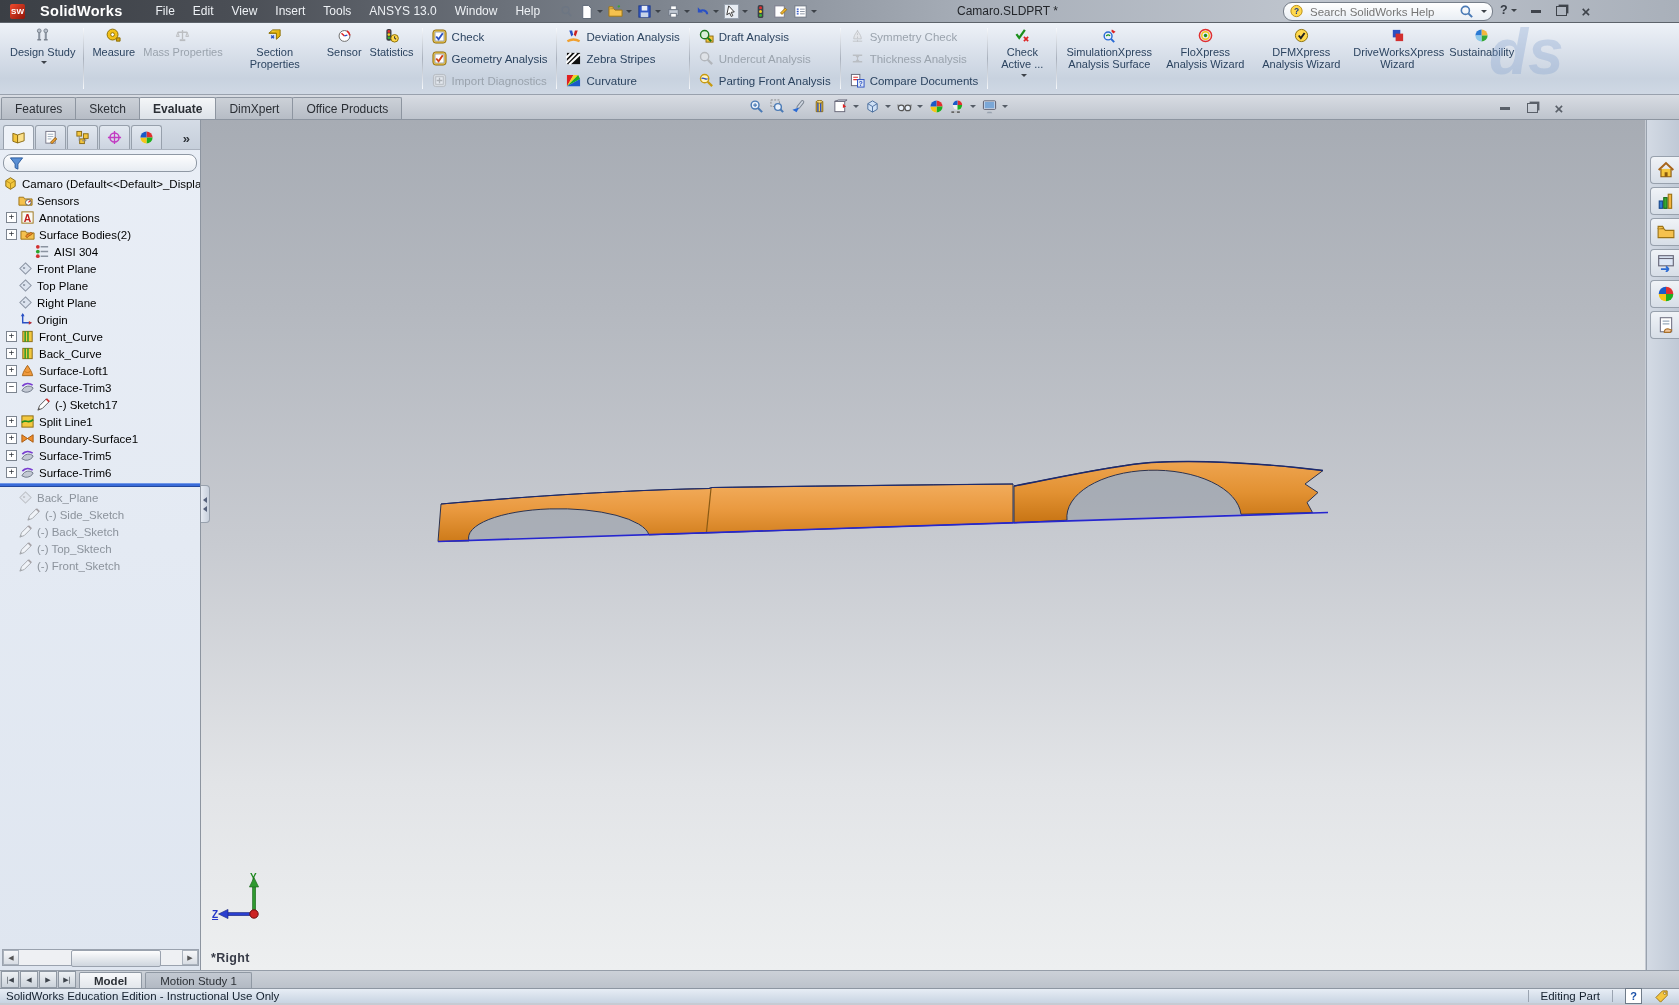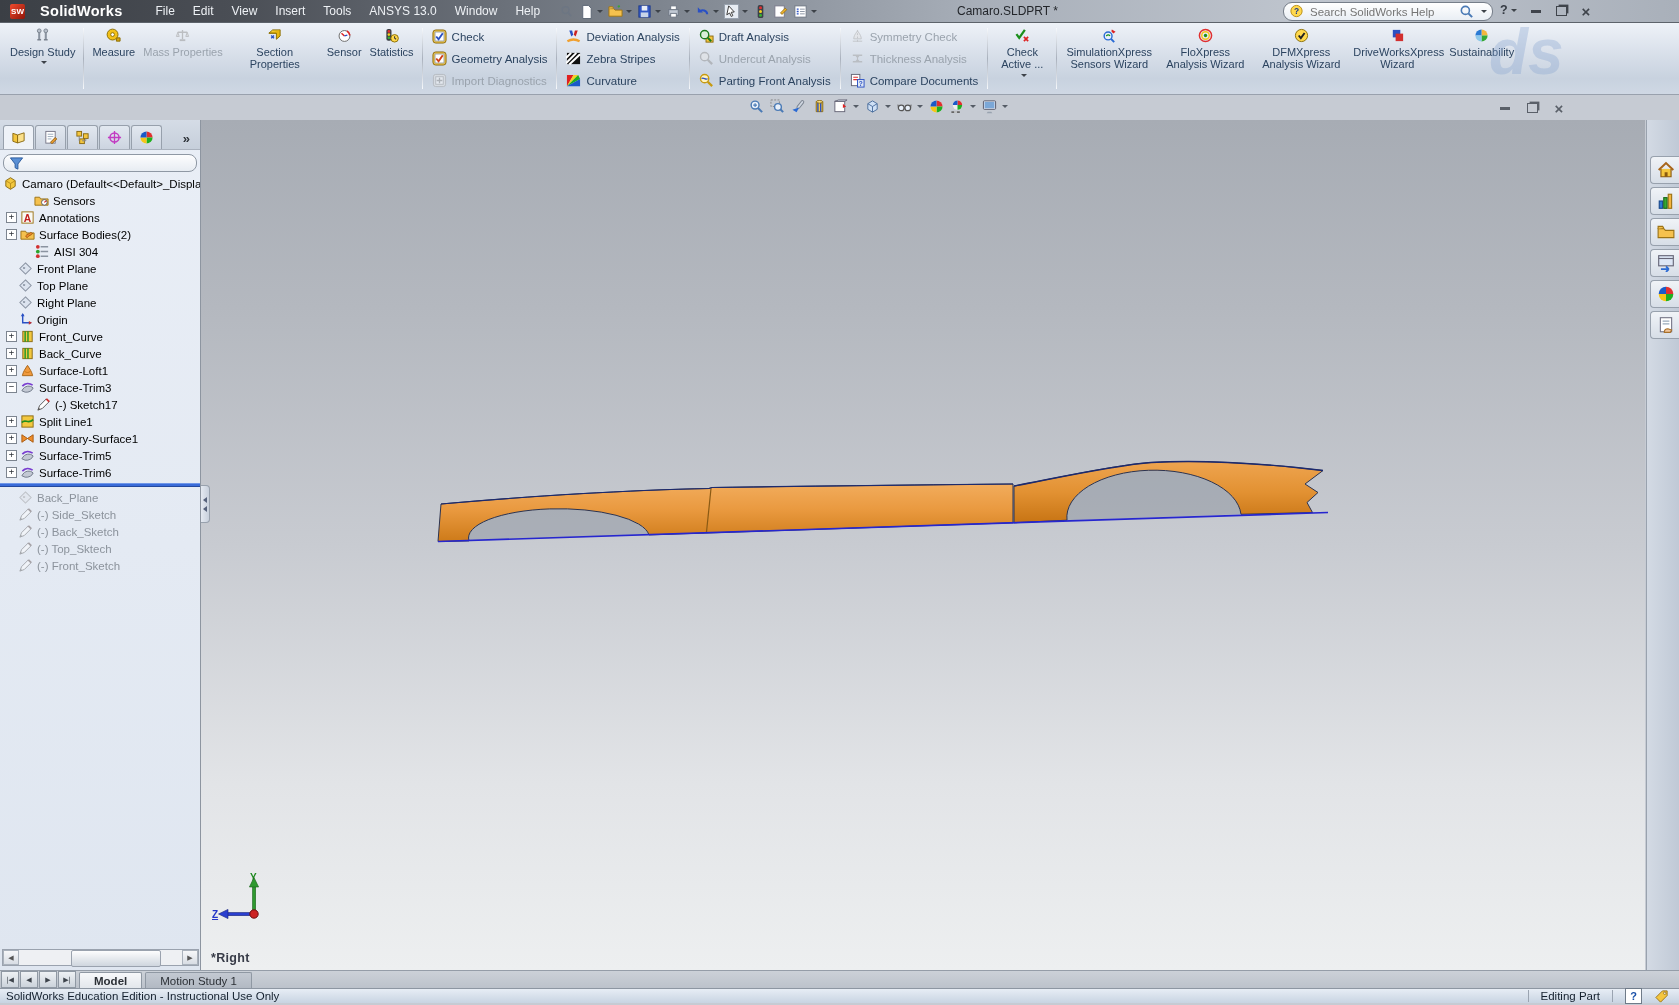--- a/index.html
+++ b/index.html
@@ -514,21 +514,21 @@
       <div class="rib-group">
         <div class="rib-large">
           <span class="ticon">
             <svg viewBox="0 0 16 16">
               <circle cx="6.5" cy="8.5" r="4.2" fill="#e8f0fa" stroke="#2a6ad4" stroke-width="1.5"></circle>
               <path d="M9.5 11.5L13 15" stroke="#2a6ad4" stroke-width="2"></path>
               <path d="M10.5 1.5l4 2.5-2.5 1.8-2-2.3z" fill="#d22"></path>
               <path d="M4.5 8.5c1.5-1.5 3-1.5 4 0" stroke="#1b8f1b" fill="none" stroke-width="1.3"></path>
             </svg>
           </span>
-          <span class="lbl" style="max-width: 88px;">SimulationXpress Sensors Wizard</span>
+          <span class="lbl" style="max-width: 88px;">SimulationXpress Analysis Surface</span>
         </div>
         <div class="rib-large">
           <span class="ticon">
             <svg viewBox="0 0 16 16">
               <circle cx="8" cy="8" r="6.5" fill="none" stroke="#e03030" stroke-width="1.6"></circle>
               <circle cx="8" cy="8" r="4" fill="none" stroke="#f5c518" stroke-width="1.6"></circle>
               <circle cx="8" cy="8" r="1.8" fill="#1b8f1b"></circle>
             </svg>
           </span>
           <span class="lbl" style="max-width: 88px;">FloXpress Analysis Wizard</span>
@@ -560,20 +560,29 @@
               <path d="M1.5 8A6.5 6.5 0 0 1 8 1.5V8z" fill="#2a7ad4"></path>
               <path d="M8 8v6.5A6.5 6.5 0 0 1 1.5 8z" fill="#8ec8ea"></path>
             </svg>
           </span>
           <span class="lbl" style="max-width: 88px;">Sustainability</span>
         </div>
       </div>
     </div>
   <div class="watermark">ds</div>
 
+  <div class="tabrow">
+    <div class="cmdtabs" id="cmdtabs">
+        <span class="cmdtab">Features</span>
+        <span class="cmdtab">Sketch</span>
+        <span class="cmdtab active">Evaluate</span>
+        <span class="cmdtab">DimXpert</span>
+        <span class="cmdtab">Office Products</span>
+      </div>
+  </div>
   <div class="hud" id="hud">
       <span class="hud-btn">
         <span class="ticon">
           <svg viewBox="0 0 16 16">
             <circle cx="6.5" cy="6.5" r="4.2" fill="#e8f0fa" stroke="#4a7ab5" stroke-width="1.5"></circle>
             <path d="M4.5 6.5h4M6.5 4.5v4" stroke="#4a7ab5" stroke-width="1.2"></path>
             <path d="M9.6 9.6L14 14" stroke="#4a7ab5" stroke-width="2.2"></path>
           </svg>
         </span>
       </span>
@@ -741,21 +750,21 @@
     <div class="tree" id="tree">
         <div class="trow" style="padding-left: 3px;">
           <span class="ticon">
             <svg viewBox="0 0 16 16">
               <path d="M3 5l5-3.2L13 5v6l-5 3.2L3 11z" fill="#f3c83f" stroke="#8a6a12"></path>
               <path d="M3 5l5 3 5-3M8 8v6.2" stroke="#b98e1c" fill="none"></path>
             </svg>
           </span>
           <span class="tlbl">Camaro  (Default&lt;&lt;Default&gt;_Displa</span>
         </div>
-        <div class="trow" style="padding-left: 6px; margin-left: 16px;">
+        <div class="trow" style="padding-left: 6px;">
           <span class="texp-sp"></span>
           <span class="ticon">
             <svg viewBox="0 0 16 16">
               <path d="M1 4.5h5l1 1.8h8V13H1z" fill="#f5c14e" stroke="#9c7315"></path>
               <circle cx="11" cy="10" r="3" fill="#fff" stroke="#555"></circle>
               <path d="M11 10l2-1.6" stroke="#d22" stroke-width="1.2"></path>
             </svg>
           </span>
           <span class="tlbl">Sensors</span>
         </div>
@@ -926,21 +935,21 @@
         <div class="trow grayed" style="padding-left: 6px;">
           <span class="texp-sp"></span>
           <span class="ticon">
             <svg viewBox="0 0 16 16">
               <path d="M8 2L14 8L8 14L2 8z" fill="rgba(200,212,230,0.35)" stroke="#8a93a2" stroke-width="1.1"></path>
               <path d="M5.5 6.5l2 2M7.5 6.5l-2 2" stroke="#8a93a2"></path>
             </svg>
           </span>
           <span class="tlbl">Back_Plane</span>
         </div>
-        <div class="trow grayed" style="padding-left: 6px;">
+        <div class="trow grayed" style="padding-left: 6px; margin-left: 8px;">
           <span class="texp-sp"></span>
           <span class="ticon">
             <svg viewBox="0 0 16 16">
               <path d="M2 14l1.8-4.8L11 2l3 3-7.2 7.2z" fill="#fff" stroke="#555"></path>
               <path d="M11 2l3 3" stroke="#d23030" stroke-width="2"></path>
               <path d="M2 14l2.5-1L3 11.5z" fill="#555"></path>
             </svg>
           </span>
           <span class="tlbl">(-) Side_Sketch</span>
         </div>

